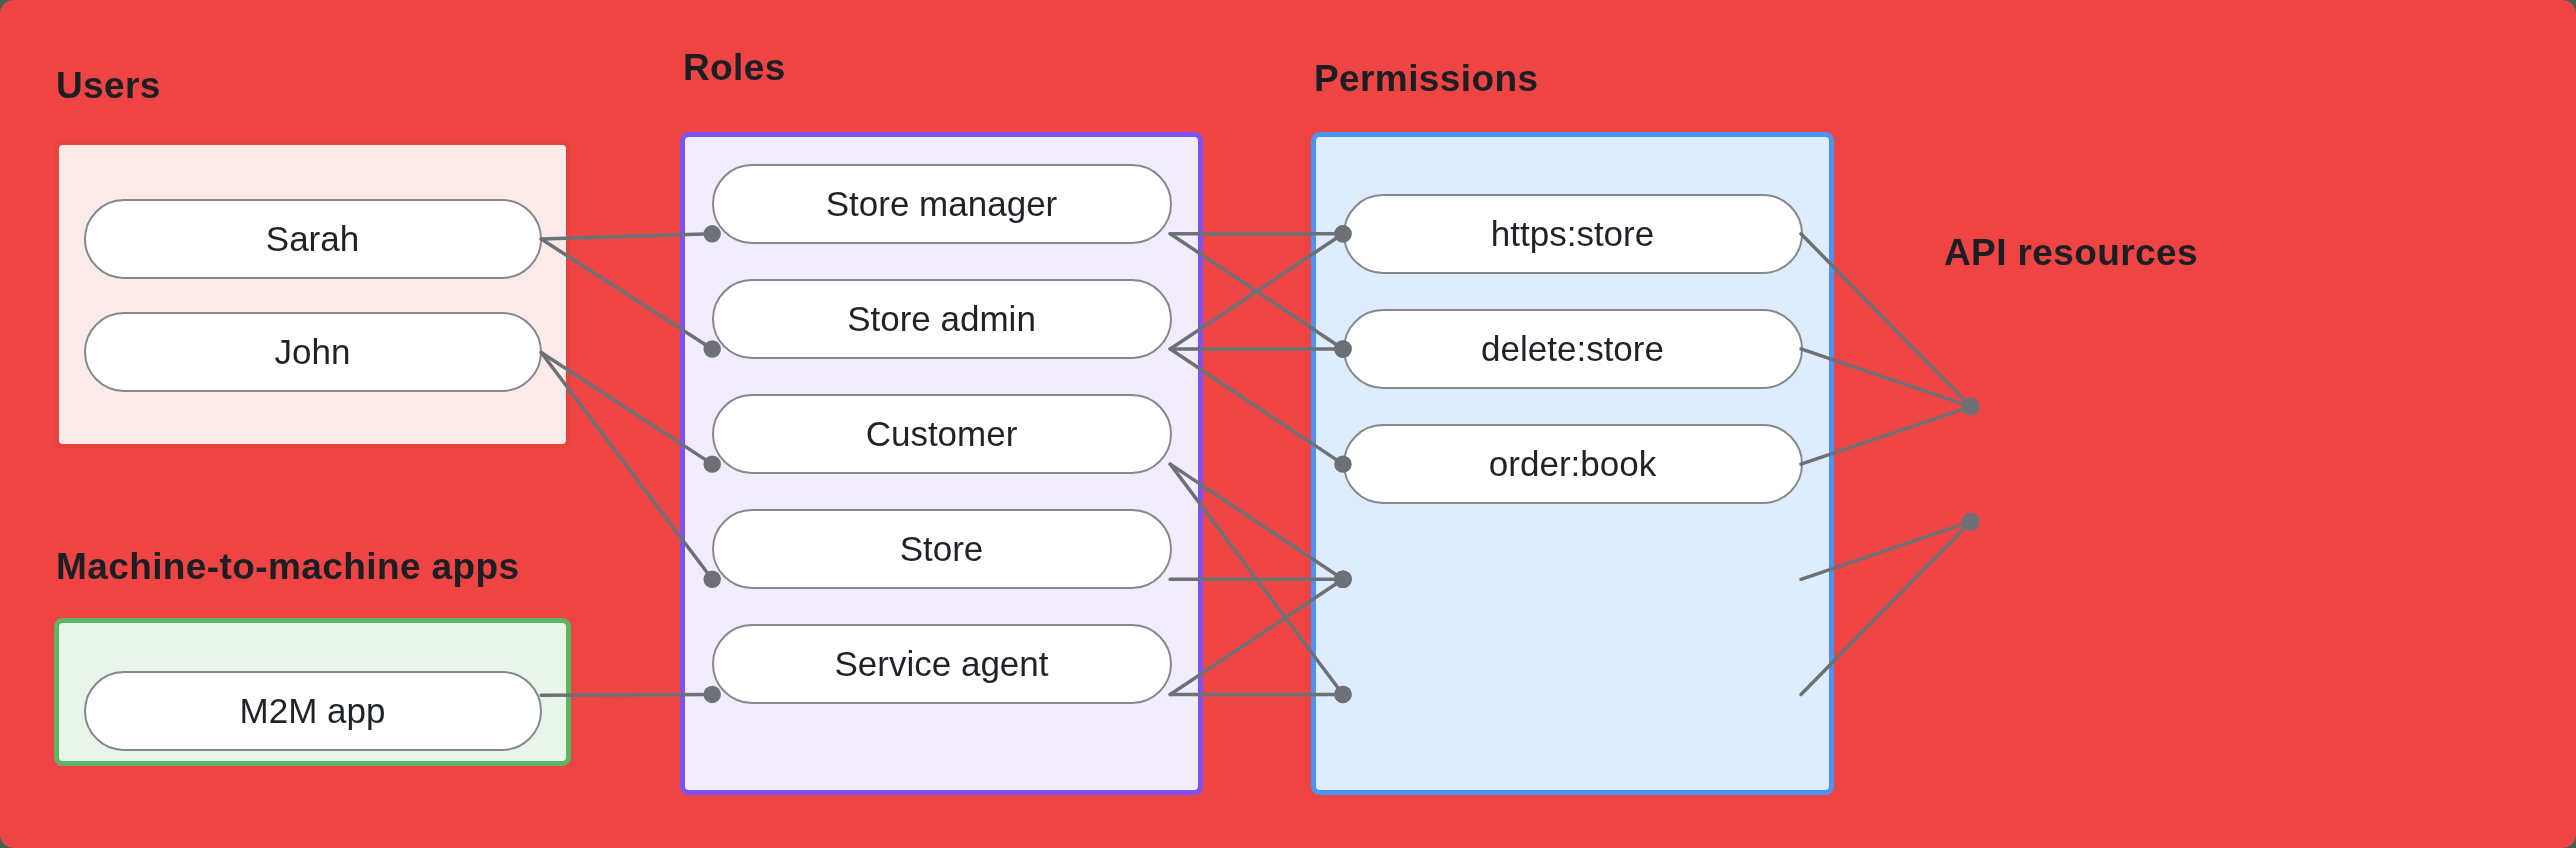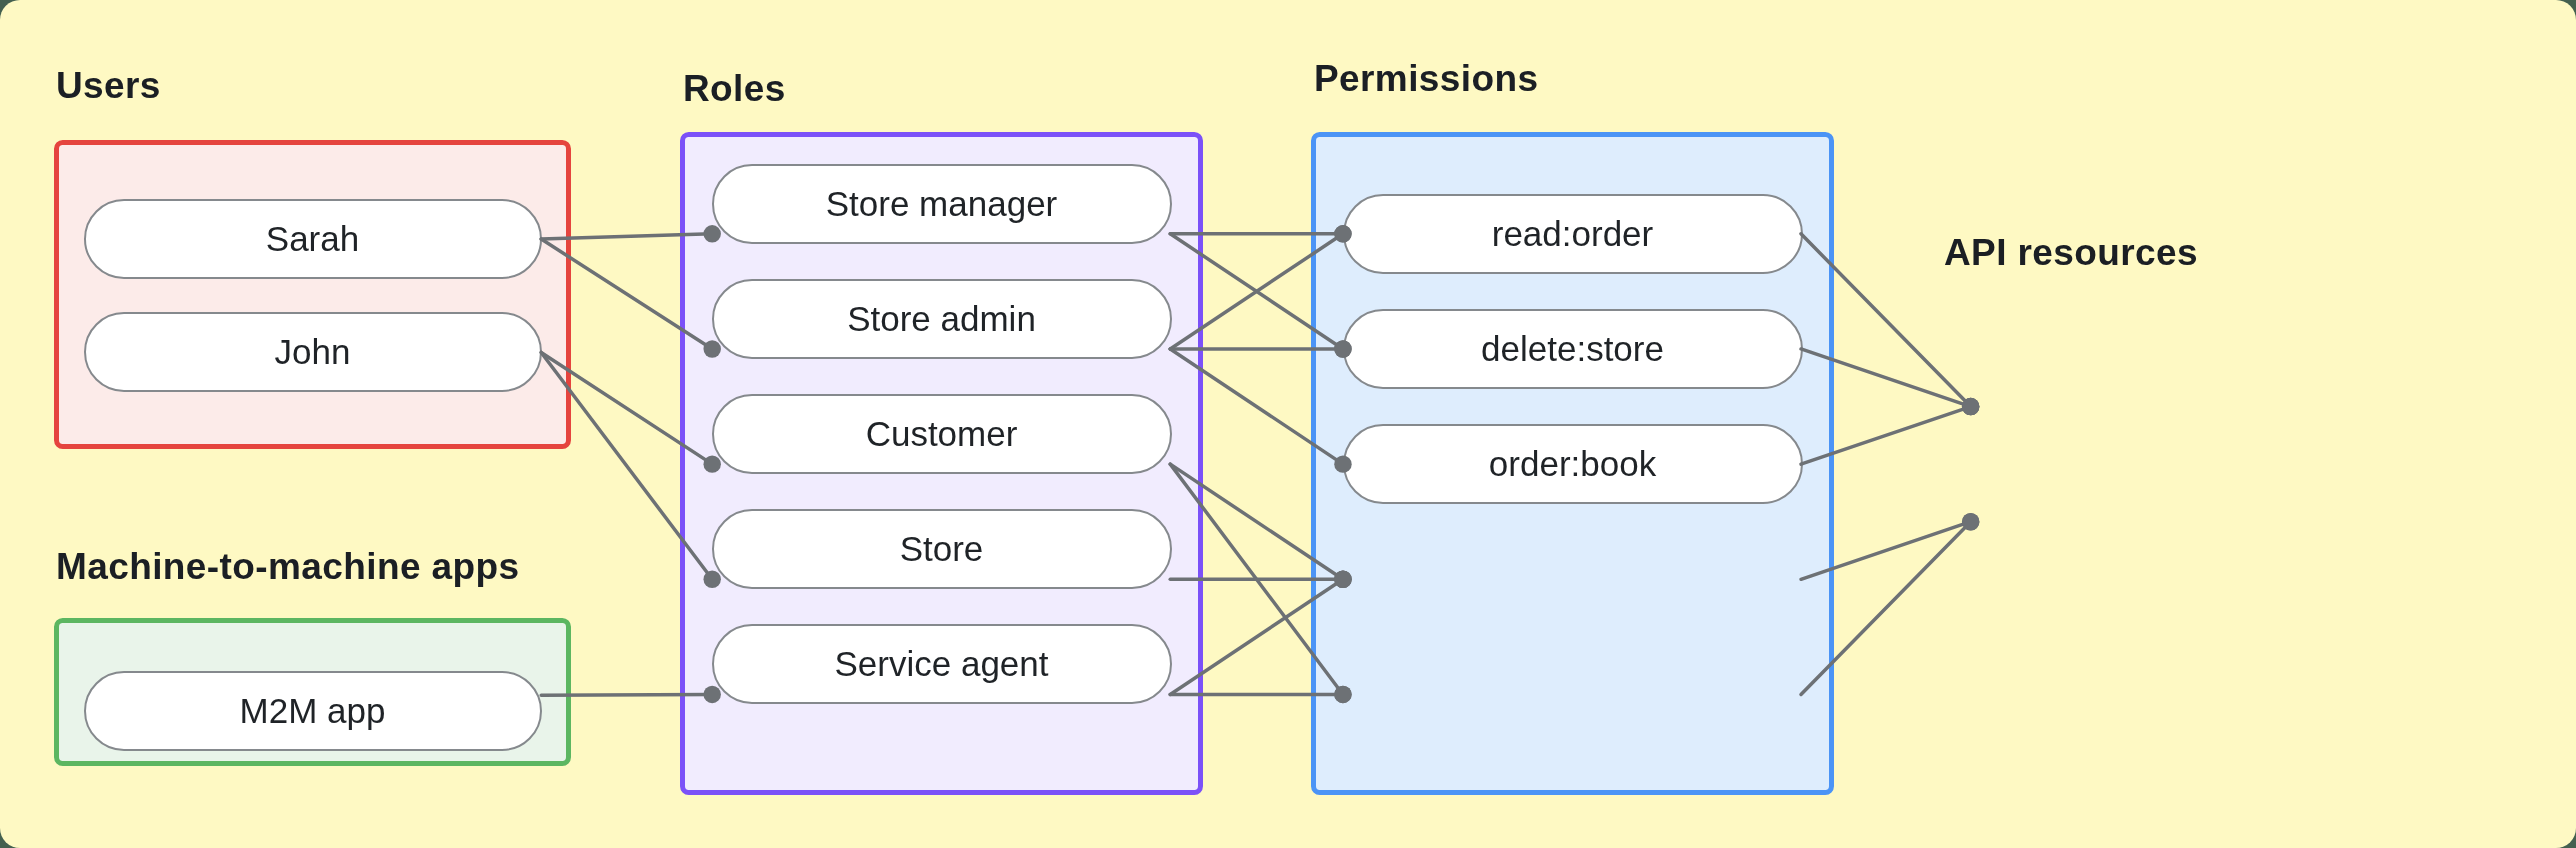--- a/index.html
+++ b/index.html
@@ -5,22 +5,22 @@
   html, body { margin: 0; padding: 0; }
   body {
     width: 2576px; height: 848px;
     background: #44604f;
     font-family: "Liberation Sans", sans-serif;
     overflow: hidden;
   }
   .stage {
     position: relative;
     width: 2576px; height: 848px;
-    background: #fef9c3;
-    border-radius: 20px;
+    background: #ef4444;
+    border-radius: 14px;
     overflow: hidden;
   }
   .group-label {
     position: absolute;
     font-size: 37px;
     font-weight: 700;
     color: #1b1f24;
     letter-spacing: 0.4px;
     white-space: nowrap;
     z-index: 2;
@@ -74,32 +74,32 @@
   <div class="group-box g-users">
     <div class="node-pill">Sarah</div>
     <div class="node-pill">John</div>
   </div>
 
   <div class="group-label" style="left:56px; top:546px;">Machine-to-machine apps</div>
   <div class="group-box g-m2m">
     <div class="node-pill">M2M app</div>
   </div>
 
-  <div class="group-label" style="left:683px; top:68px;">Roles</div>
+  <div class="group-label" style="left:683px; top:47px;">Roles</div>
   <div class="group-box g-roles">
     <div class="node-pill">Store manager</div>
     <div class="node-pill">Store admin</div>
     <div class="node-pill">Customer</div>
     <div class="node-pill">Store</div>
     <div class="node-pill">Service agent</div>
   </div>
 
   <div class="group-label" style="left:1314px; top:58px;">Permissions</div>
   <div class="group-box g-permissions">
-    <div class="node-pill">read:order</div>
+    <div class="node-pill">https:store</div>
     <div class="node-pill">delete:store</div>
     <div class="node-pill">order:book</div>
   </div>
 
   <div class="group-label" style="left:1944px; top:232px;">API resources</div>
 
   <svg class="edges-layer" width="2576" height="848" viewBox="0 0 2952 972" xmlns="http://www.w3.org/2000/svg">
       <line x1="620" y1="274" x2="816" y2="268" stroke="#6d7175" stroke-width="4" stroke-linecap="round"></line>
       <circle cx="816" cy="268" r="10" fill="#6d7175"></circle>
       <line x1="620" y1="274" x2="816" y2="400" stroke="#6d7175" stroke-width="4" stroke-linecap="round"></line>

